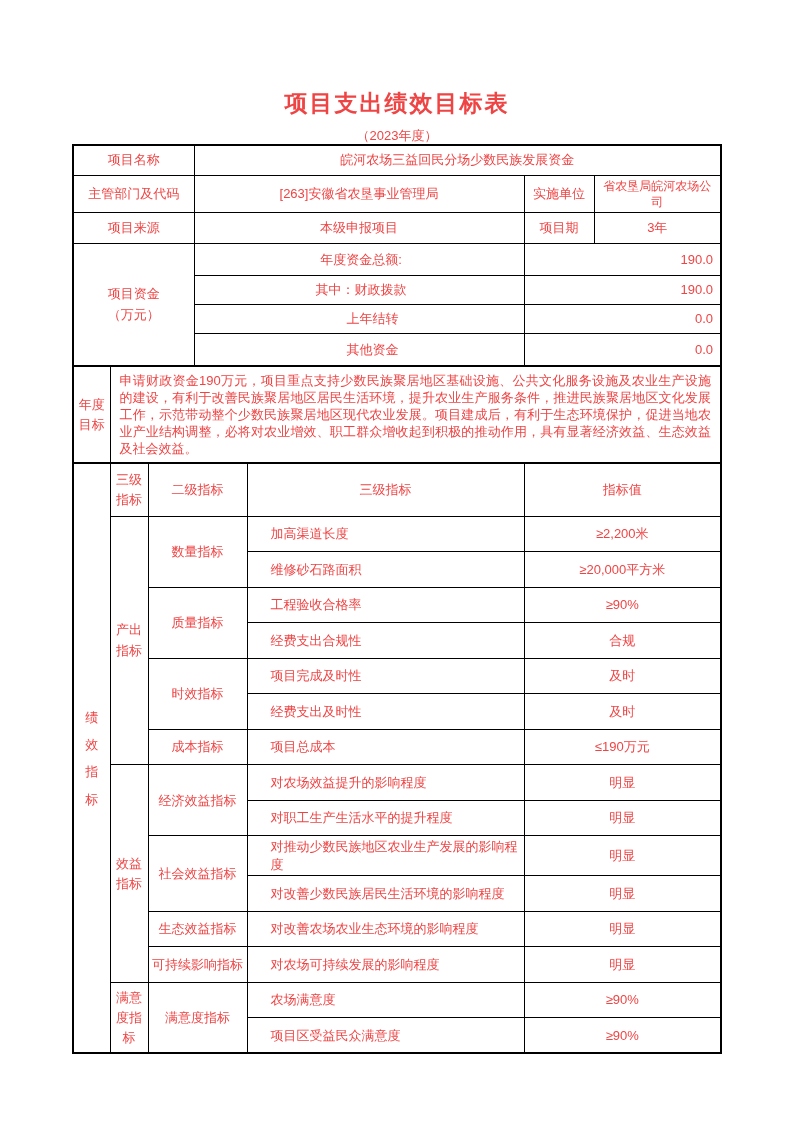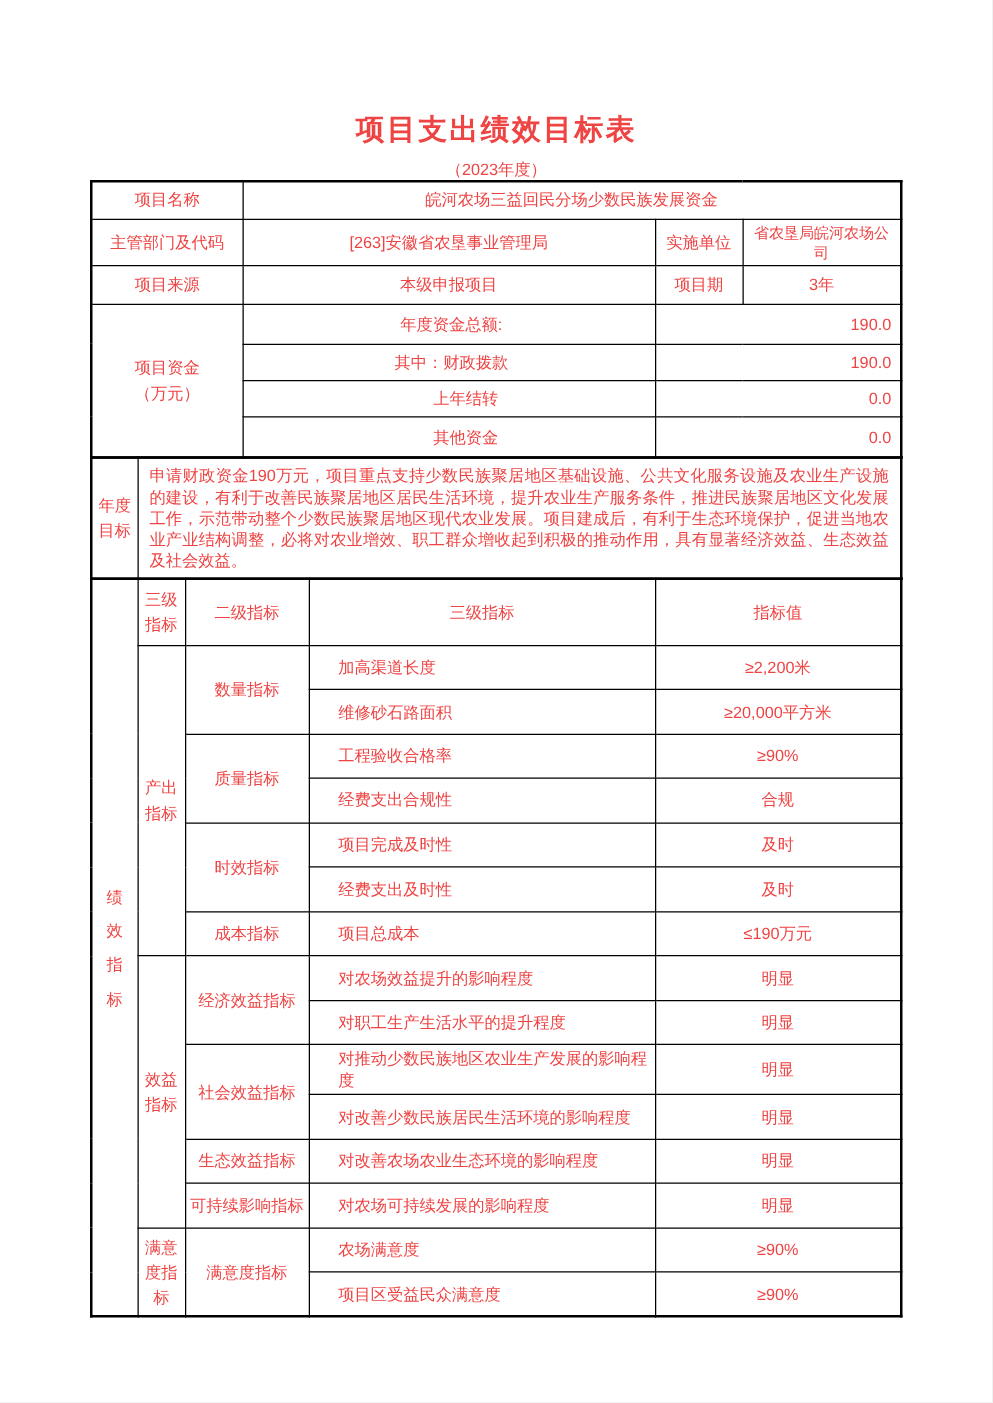--- a/index.html
+++ b/index.html
@@ -137,21 +137,21 @@
           </tr>
           <tr style="height: 35.5px;">
             <td class="l3">维修砂石路面积</td>
             <td>≥20,000平方米</td>
           </tr>
           <tr style="height: 35.5px;">
             <td rowspan="2">质量指标</td>
             <td class="l3">工程验收合格率</td>
             <td>≥90%</td>
           </tr>
-          <tr style="height: 35.5px; font-family: Liberation Mono, monospace;">
+          <tr style="height: 35.5px;">
             <td class="l3">经费支出合规性</td>
             <td>合规</td>
           </tr>
           <tr style="height: 35.5px;">
             <td rowspan="2">时效指标</td>
             <td class="l3">项目完成及时性</td>
             <td>及时</td>
           </tr>
           <tr style="height: 35.5px;">
             <td class="l3">经费支出及时性</td>

